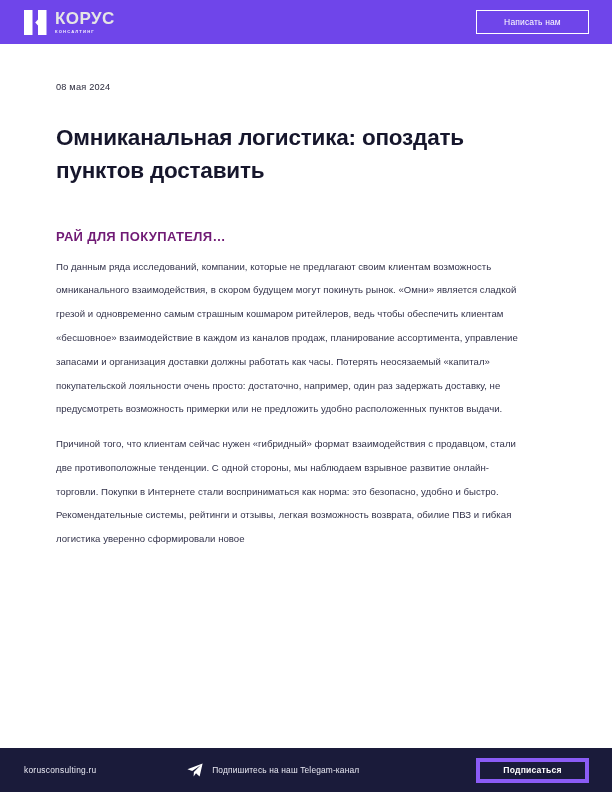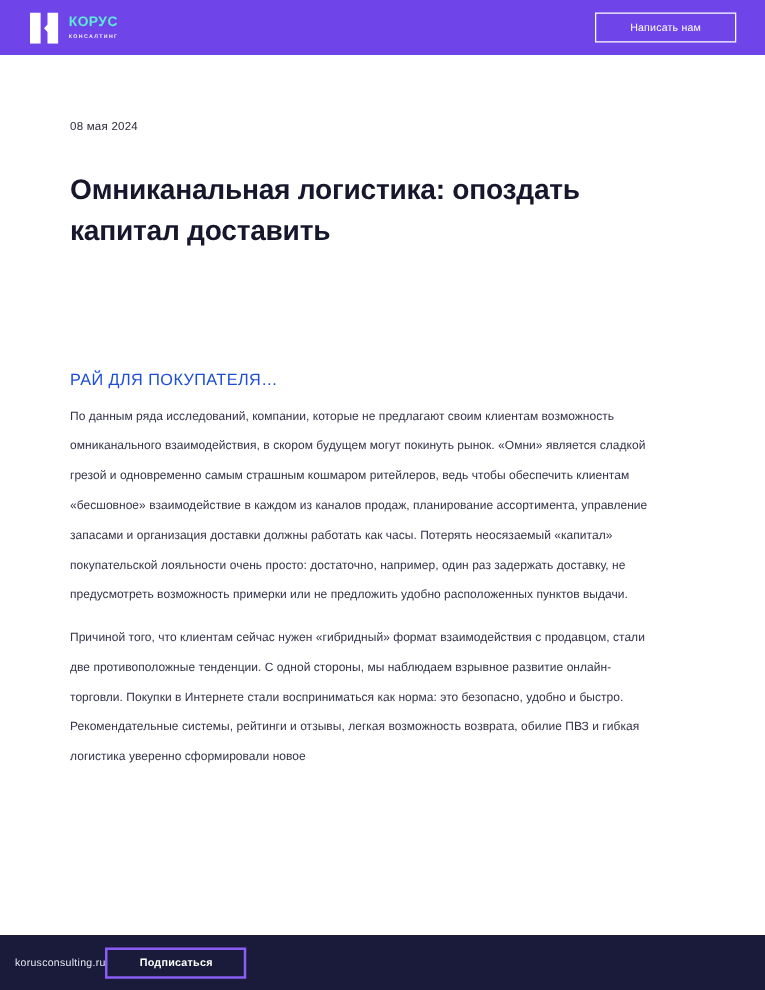--- a/index.html
+++ b/index.html
@@ -51,22 +51,22 @@
   .brand-mark svg { display: block; }
 
   .brand-text {
     display: flex;
     flex-direction: column;
     justify-content: center;
     line-height: 1;
   }
 
   .brand-name {
-    color: #5eead4;
-    font-size: 11px;
+    color: #e5e5e5;
+    font-size: 17px;
     font-weight: bold;
     letter-spacing: 0.4px;
     line-height: 1;
   }
 
   .brand-sub {
     color: #ffffff;
     font-size: 4.2px;
     font-weight: bold;
     letter-spacing: 1.1px;
@@ -93,41 +93,41 @@
   }
 
   
   .content {
     flex: 1 1 auto;
     padding: 0 56px;
     overflow: hidden;
   }
 
   .pub-date {
-    margin-top: 52px;
+    margin-top: 38px;
     font-size: 9.2px;
     color: #2b2b3c;
     letter-spacing: 0.2px;
   }
 
   .article-title {
     margin-top: 29px;
     font-size: 22.5px;
     font-weight: bold;
     color: #16162c;
     line-height: 1.48;
     letter-spacing: -0.2px;
     max-width: 475px;
   }
 
   .section-heading {
-    margin-top: 94px;
+    margin-top: 41px;
     font-size: 13px;
-    font-weight: normal;
-    color: #1d4ed8;
+    font-weight: bold;
+    color: #701a75;
     letter-spacing: 0.35px;
     text-transform: uppercase;
   }
 
   .body-text {
     margin-top: 11px;
     font-size: 9.6px;
     line-height: 2.48;
     color: #32324a;
     letter-spacing: 0.03px;
@@ -137,22 +137,23 @@
 
   .body-text + .body-text {
   }
 
   
   .site-footer {
     height: 44px;
     background: #1a1b3a;
     display: flex;
     align-items: center;
-    padding: 0 23px 0 12px;
-    flex: 0 0 auto;
+    padding: 0 23px 0 24px;
+    flex: 0 0 auto;
+    gap: 41px;
   }
 
   .footer-site {
     color: #e8e8f2;
     font-size: 8.4px;
     letter-spacing: 0.25px;
     flex: 0 0 auto;
   }
 
   .footer-center {
@@ -172,21 +173,21 @@
   }
 
   .footer-promo {
     color: #e8e8f2;
     font-size: 8.4px;
     letter-spacing: 0.15px;
     white-space: nowrap;
   }
 
   .footer-cta {
-    border: 2px solid #8b5cf6;
+    border: 4px solid #8b5cf6;
     background: transparent;
     color: #ffffff;
     font-family: inherit;
     font-size: 8.6px;
     font-weight: bold;
     letter-spacing: 0.2px;
     height: 25px;
     min-width: 113px;
     padding: 0 14px;
     cursor: pointer;
@@ -217,32 +218,40 @@
     </div>
 
     <button class="header-cta">Написать нам</button>
 
   </header>
 
   <main class="content">
 
     <div class="pub-date">08 мая 2024</div>
 
-    <h1 class="article-title">Омниканальная логистика: опоздать капитал доставить</h1>
+    <h1 class="article-title">Омниканальная логистика: опоздать пунктов доставить</h1>
 
     <h2 class="section-heading">РАЙ ДЛЯ ПОКУПАТЕЛЯ…</h2>
 
     <p class="body-text">По данным ряда исследований, компании, которые не предлагают своим клиентам возможность омниканального взаимодействия, в скором будущем могут покинуть рынок. «Омни» является сладкой грезой и одновременно самым страшным кошмаром ритейлеров, ведь чтобы обеспечить клиентам «бесшовное» взаимодействие в каждом из каналов продаж, планирование ассортимента, управление запасами и организация доставки должны работать как часы. Потерять неосязаемый «капитал» покупательской лояльности очень просто: достаточно, например, один раз задержать доставку, не предусмотреть возможность примерки или не предложить удобно расположенных пунктов выдачи.</p>
 
     <p class="body-text">Причиной того, что клиентам сейчас нужен «гибридный» формат взаимодействия с продавцом, стали две противоположные тенденции. С одной стороны, мы наблюдаем взрывное развитие онлайн-торговли. Покупки в Интернете стали восприниматься как норма: это безопасно, удобно и быстро. Рекомендательные системы, рейтинги и отзывы, легкая возможность возврата, обилие ПВЗ и гибкая логистика уверенно сформировали новое</p>
 
   </main>
 
   <footer class="site-footer">
 
     <span class="footer-site">korusconsulting.ru</span>
 
+    <div class="footer-center">
+      <span class="tg-icon">
+        <svg width="16" height="14" viewBox="0 0 16 14" aria-hidden="true">
+          <path d="M15.6 0.4 L0.4 6.3 L5.2 8.1 L13.6 2.2 L6.9 9.0 L6.6 13.4 L9.0 10.2 L12.6 13.4 Z" fill="#ffffff"></path>
+        </svg>
+      </span>
+      <span class="footer-promo">Подпишитесь на наш Telegam-канал</span>
+    </div>
 
     <button class="footer-cta">Подписаться</button>
 
   </footer>
 
 </div>
 
 </body></html>

